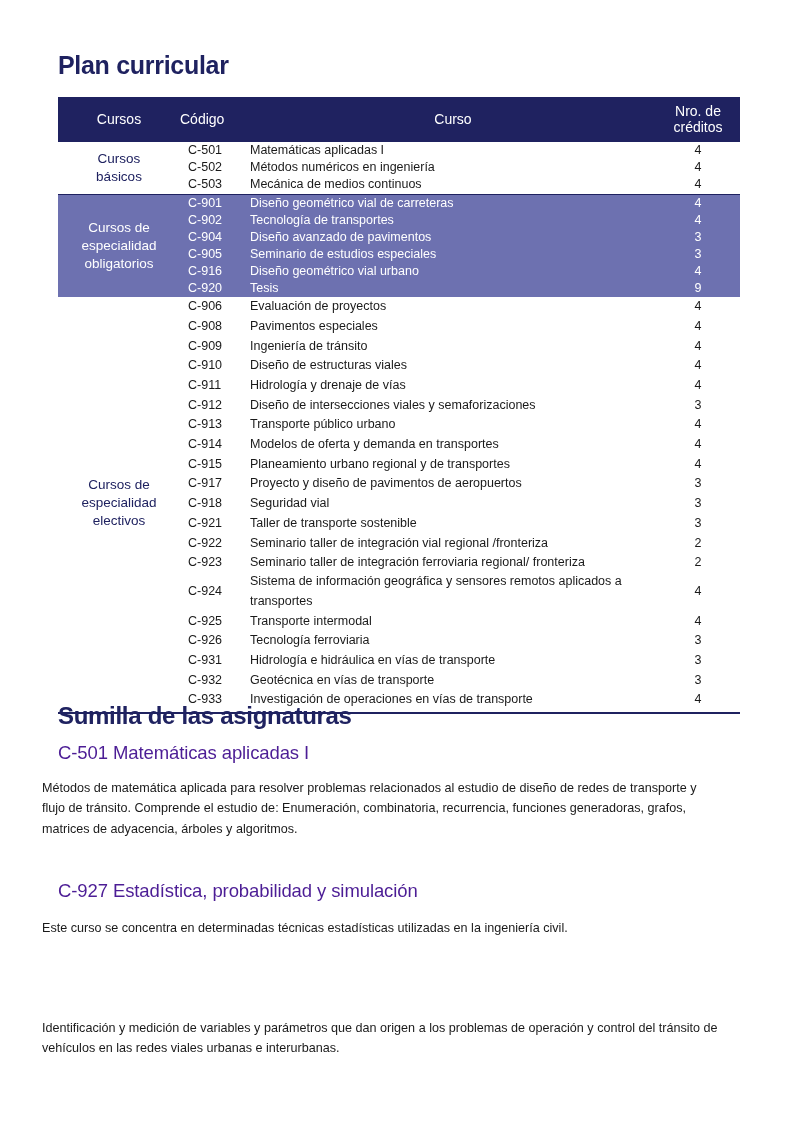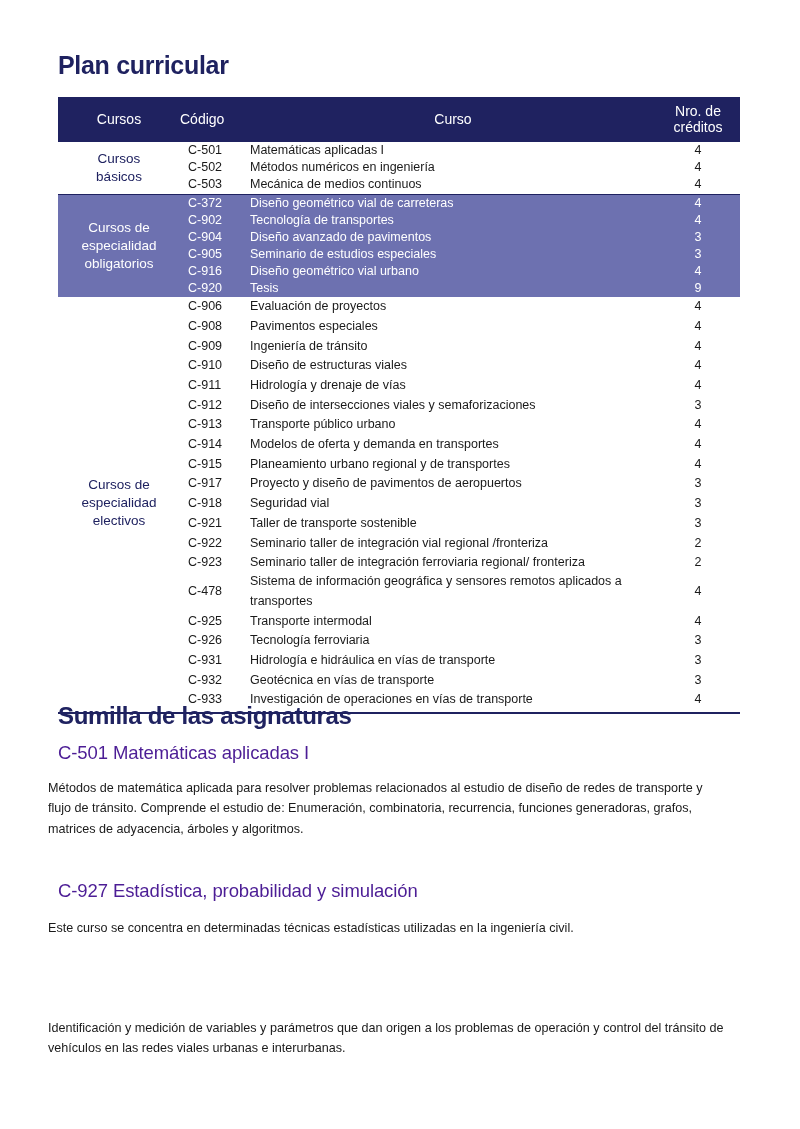--- a/index.html
+++ b/index.html
@@ -136,21 +136,21 @@
     position: absolute;
     left: 58px;
     font-size: 18.5px;
     color: #4c1d95;
     letter-spacing: -0.1px;
     font-weight: normal;
     margin: 0;
   }
   .course-body {
     position: absolute;
-    left: 48px;
+    left: 42px;
     width: 680px;
     font-size: 12.6px;
     line-height: 1.62;
     color: #1a1a1a;
     margin: 0;
   }
   #sum0-head { top: 742px; }
   #sum0-body { top: 778px; }
   #sum1-head { top: 880px; }
   #sum1-body { top: 918px; }
@@ -188,21 +188,21 @@
         <tr class="row grp-basic">
           <td class="code">C-503</td>
           <td class="name">Mecánica de medios continuos</td>
           <td class="cred">4</td>
         </tr>
         <tr class="rule-row-thin">
           <td colspan="4"></td>
         </tr>
         <tr class="row grp-oblig">
           <td class="cat" rowspan="6">Cursos de<br>especialidad<br>obligatorios</td>
-          <td class="code">C-372</td>
+          <td class="code">C-901</td>
           <td class="name">Diseño geométrico vial de carreteras</td>
           <td class="cred">4</td>
         </tr>
         <tr class="row grp-oblig">
           <td class="code">C-902</td>
           <td class="name">Tecnología de transportes</td>
           <td class="cred">4</td>
         </tr>
         <tr class="row grp-oblig">
           <td class="code">C-904</td>
@@ -289,21 +289,21 @@
           <td class="code">C-922</td>
           <td class="name">Seminario taller de integración vial regional /fronteriza</td>
           <td class="cred">2</td>
         </tr>
         <tr class="row grp-elect row-sp">
           <td class="code">C-923</td>
           <td class="name">Seminario taller de integración ferroviaria regional/ fronteriza</td>
           <td class="cred">2</td>
         </tr>
         <tr class="row grp-elect row-tall">
-          <td class="code">C-478</td>
+          <td class="code">C-924</td>
           <td class="name">
             <span class="multiline-name">Sistema de información geográfica y sensores remotos aplicados a transportes</span>
           </td>
           <td class="cred">4</td>
         </tr>
         <tr class="row grp-elect row-sp">
           <td class="code">C-925</td>
           <td class="name">Transporte intermodal</td>
           <td class="cred">4</td>
         </tr>

